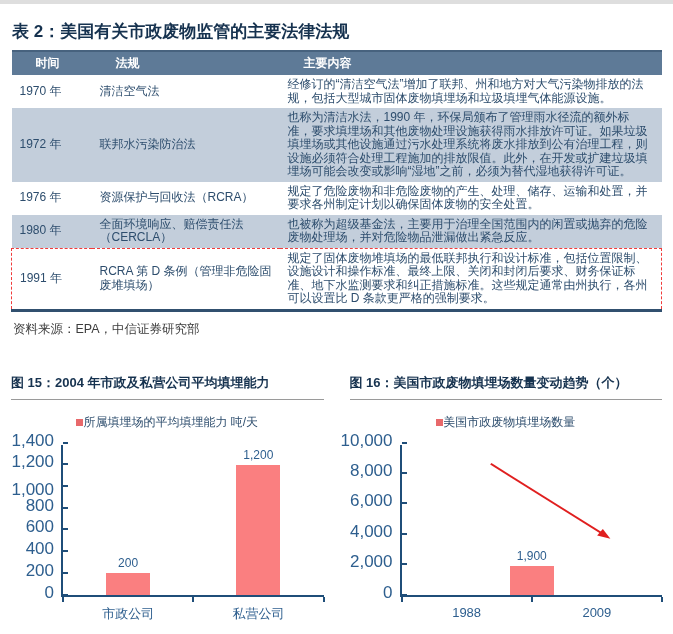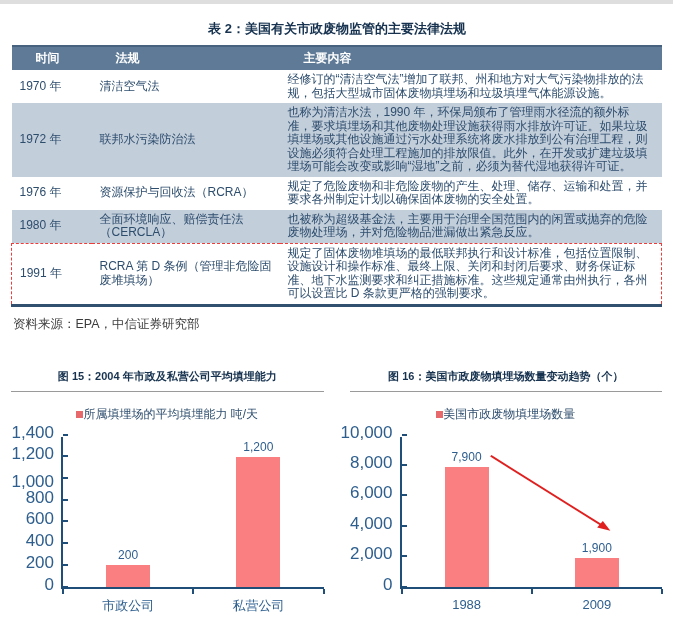--- a/index.html
+++ b/index.html
@@ -6,37 +6,37 @@
     --header-bg:#5e7a97; --header-top:#47627e; --shaded:#c3cedb;
     --body-text:#2d4d6d; --title-text:#16324f; --axis:#1f4e79;
     --chart-text:#2d5e8e; --bar:#fa7f80; --arrow:#e01f1f;
     --hl:#f03b3b; --src:#3c3c3c; --line:#9a9a9a; --table-bottom:#31506f;
   }
   *{box-sizing:border-box; margin:0; padding:0;}
   html,body{width:673px; height:634px; overflow:hidden; background:#fff;
     font-family:"Liberation Sans","DejaVu Sans",sans-serif;}
   .top-strip{height:4px; background:#dedede; width:100%;}
   .page{padding:10px 11px 0 11px;}
-  .table-title{font-size:13px; font-weight:bold; color:var(--title-text); margin:6px 0 7px 1px;text-align:center;}
+  .table-title{font-size:17px; font-weight:bold; color:var(--title-text); margin:6px 0 7px 1px;}
   table.reg{width:100%; border-collapse:collapse; table-layout:fixed; font-size:12px;
     border-bottom:3px solid var(--table-bottom);}
   table.reg th{background:var(--header-bg); border-top:2px solid var(--header-top);
     color:#fff; font-weight:bold; text-align:left; padding:3px 24px; font-size:12px;}
   table.reg td{padding:3px 8px; color:var(--body-text); line-height:13.5px;
     vertical-align:middle; font-size:12px;}
   tr.shaded td{background:var(--shaded);}
   tr.highlight td{border-top:1.5px dashed var(--hl); border-bottom:1.5px dashed var(--hl);}
   tr.highlight td:first-child{border-left:1.5px dashed var(--hl);}
   tr.highlight td:last-child{border-right:1.5px dashed var(--hl);}
   .table-source{font-size:12.5px; color:var(--src); margin:9px 0 0 2px;}
 
   .charts{display:flex; gap:26px; margin-top:36px;}
   .panel{flex:1; min-width:0;}
-  .panel-title{font-size:11px; font-weight:bold; color:var(--title-text);
-    padding-bottom:7px; border-bottom:1px solid var(--line); white-space:nowrap;text-align:center;}
+  .panel-title{font-size:13px; font-weight:bold; color:var(--title-text);
+    padding-bottom:7px; border-bottom:1px solid var(--line); white-space:nowrap;}
   .legend{display:flex; justify-content:center; align-items:center; 
     margin:14px 0 14px 0; font-size:12px; color:var(--body-text);}
   .legend-marker{width:7px; height:7px; display:inline-block;}
   .chart-body{display:flex; align-items:flex-end;}
   .y-col{width:50px; position:relative; height:152px; flex:none;}
   .tick-label{position:absolute; right:7px; font-size:17px; color:var(--chart-text); white-space:nowrap;}
   .plot{position:relative; flex:1; height:152px; border-left:2px solid var(--axis);
     border-bottom:2px solid var(--axis); display:flex; align-items:flex-end;
     justify-content:space-around;}
   .tick-dash{position:absolute; left:0; width:5px; height:2px; background:var(--axis);}
@@ -173,24 +173,20 @@
         <div class="tick-dash" style="bottom: -1px;"></div>
             <div class="tick-dash" style="bottom: 29.4px;"></div>
             <div class="tick-dash" style="bottom: 59.8px;"></div>
             <div class="tick-dash" style="bottom: 90.2px;"></div>
             <div class="tick-dash" style="bottom: 120.6px;"></div>
             <div class="tick-dash" style="bottom: 151px;"></div>
             <div class="x-tick" style="left: calc(0% - 1px);"></div>
             <div class="x-tick" style="left: calc(50% - 1px);"></div>
             <div class="x-tick" style="left: calc(100% - 1px);"></div>
             <div class="bar-group">
-              <div class="bar-value">7,900</div>
-              <div class="bar" style="height: 120px; background: rgb(250, 127, 128);"></div>
-            </div>
-            <div class="bar-group">
               <div class="bar-value">1,900</div>
               <div class="bar" style="height: 29px; background: rgb(250, 127, 128);"></div>
             </div>
           </div>
       </div>
       <div class="x-labels">
           <div class="x-label">1988</div>
           <div class="x-label">2009</div>
         </div>
 

